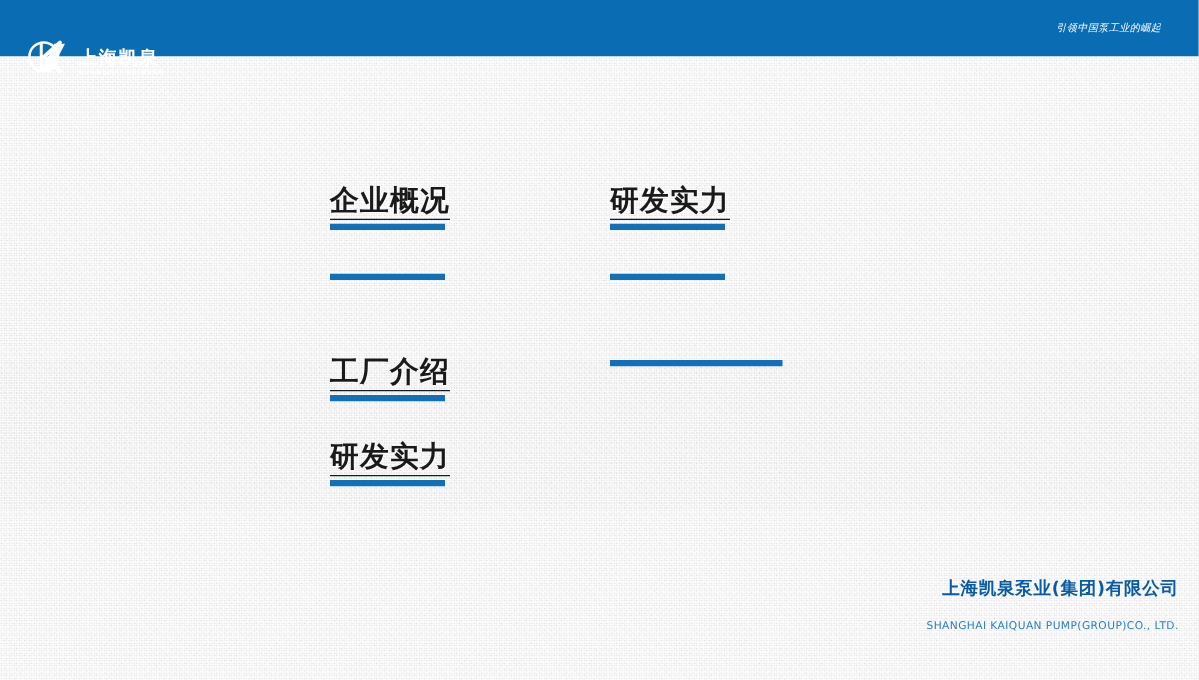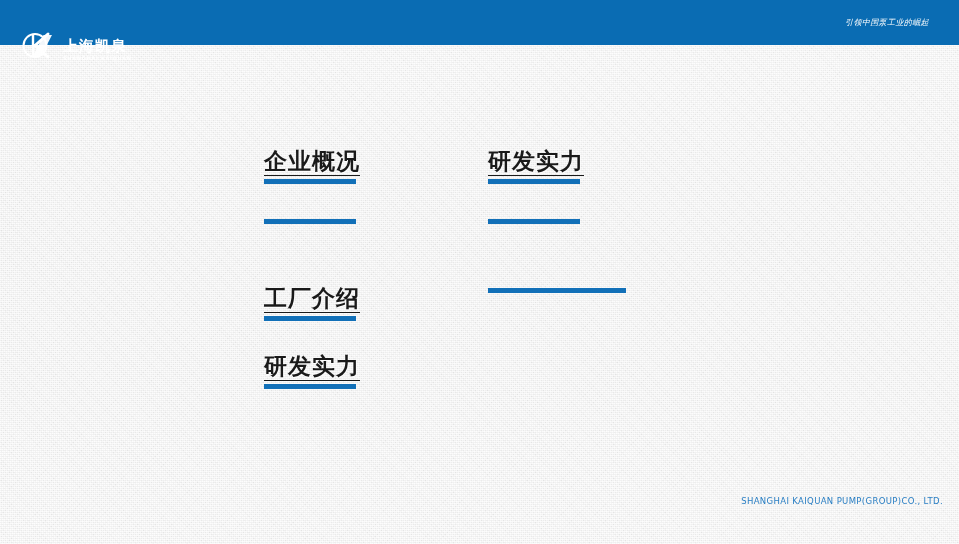--- a/index.html
+++ b/index.html
@@ -230,16 +230,17 @@
       </div>
 
       <div class="menu-item row-2">
         <span class="menu-rule" style="width:138px"></span>
       </div>
 
     </div>
   </div>
 
   <div id="footer-brand">
+    <span id="footer-cn">上海凯泉泵业(集团)有限公司</span>
     <span id="footer-en">SHANGHAI KAIQUAN PUMP(GROUP)CO., LTD.</span>
   </div>
 
 </div>
 
 </body></html>

